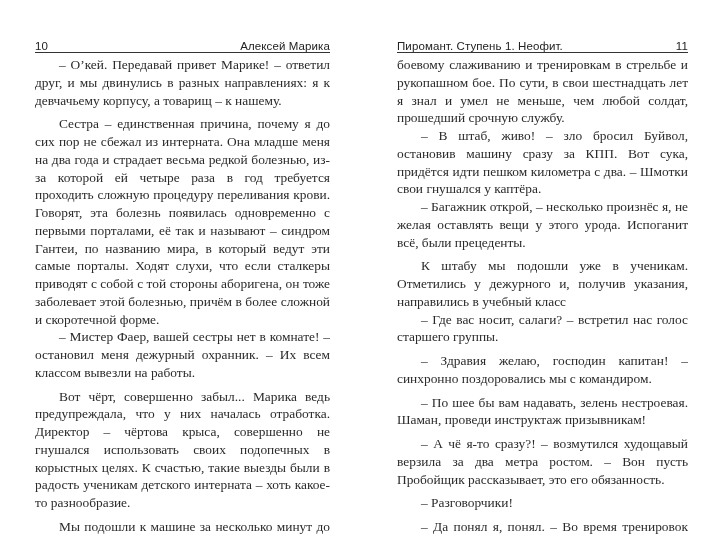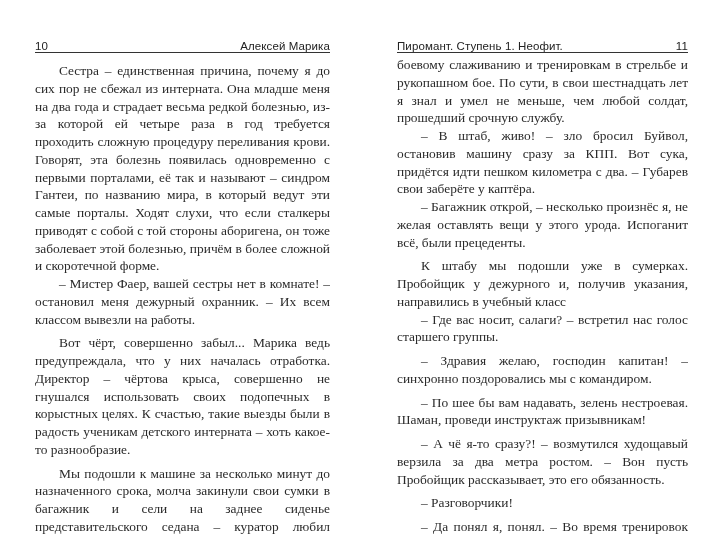--- a/index.html
+++ b/index.html
@@ -37,39 +37,40 @@
 </head>
 <body>
 
 <div class="page left">
   <div class="header">
     <span>10</span>
     <span>Алексей Марика</span>
   </div>
   <div class="rule"></div>
   <div class="body">
+    <p class="para">– О’кей. Передавай привет Марике! – ответил друг, и мы двинулись в разных направлениях: я к девчачьему корпусу, а товарищ – к нашему.</p>
     <p class="para gap">Сестра – единственная причина, почему я до сих пор не сбежал из интерната. Она младше меня на два года и страдает весьма редкой болезнью, из-за которой ей четыре раза в год требуется проходить сложную процедуру переливания крови. Говорят, эта болезнь появилась одновременно с первыми порталами, её так и называют – синдром Гантеи, по названию мира, в который ведут эти самые порталы. Ходят слухи, что если сталкеры приводят с собой с той стороны аборигена, он тоже заболевает этой болезнью, причём в более сложной и скоротечной форме.</p>
     <p class="para">– Мистер Фаер, вашей сестры нет в комнате! – остановил меня дежурный охранник. – Их всем классом вывезли на работы.</p>
     <p class="para gap">Вот чёрт, совершенно забыл... Марика ведь предупреждала, что у них началась отработка. Директор – чёртова крыса, совершенно не гнушался использовать своих подопечных в корыстных целях. К счастью, такие выезды были в радость ученикам детского интерната – хоть какое-то разнообразие.</p>
     <p class="para gap">Мы подошли к машине за несколько минут до назначенного срока, молча закинули свои сумки в багажник и сели на заднее сиденье представительского седана – куратор любил пустить пыль в глаза, особенно своим подчинённым.</p>
 
   </div>
 </div>
 
 <div class="page right">
   <div class="header">
     <span>Пиромант. Ступень 1. Неофит.</span>
     <span>11</span>
   </div>
   <div class="rule"></div>
   <div class="body">
     <p class="para noindent">боевому слаживанию и тренировкам в стрельбе и рукопашном бое. По сути, в свои шестнадцать лет я знал и умел не меньше, чем любой солдат, прошедший срочную службу.</p>
-    <p class="para">– В штаб, живо! – зло бросил Буйвол, остановив машину сразу за КПП. Вот сука, придётся идти пешком километра с два. – Губарев свои заберёте у каптёра.</p>
+    <p class="para">– В штаб, живо! – зло бросил Буйвол, остановив машину сразу за КПП. Вот сука, придётся идти пешком километра с два. – Шмотки свои гнушался у каптёра.</p>
     <p class="para">– Багажник открой, – несколько произнёс я, не желая оставлять вещи у этого урода. Испоганит всё, были прецеденты.</p>
-    <p class="para gap">К штабу мы подошли уже в сумерках. Пробойщик у дежурного и, получив указания, направились в учебный класс</p>
+    <p class="para gap">К штабу мы подошли уже в ученикам. Отметились у дежурного и, получив указания, направились в учебный класс</p>
     <p class="para">– Где вас носит, салаги? – встретил нас голос старшего группы.</p>
     <p class="para gap">– Здравия желаю, господин капитан! – синхронно поздоровались мы с командиром.</p>
     <p class="para gap">– По шее бы вам надавать, зелень нестроевая. Шаман, проведи инструктаж призывникам!</p>
     <p class="para gap">– А чё я-то сразу?! – возмутился худощавый верзила за два метра ростом. – Вон пусть Пробойщик рассказывает, это его обязанность.</p>
     <p class="para gap">– Разговорчики!</p>
     <p class="para gap">– Да понял я, понял. – Во время тренировок Шаман не позволял себе подобных вольностей; это сейчас в неформальной обстановке он разговорчивый. – Духи, слушай сюда. Вчера разведка нашла стабильный портал, минимум четвёртая категория. Пробойщик уже съездил на место и совершил переход. В общем, он присвоил порталу зелёный уровень опасности, и шеф</p>
   </div>
 </div>
 
 </body></html>

